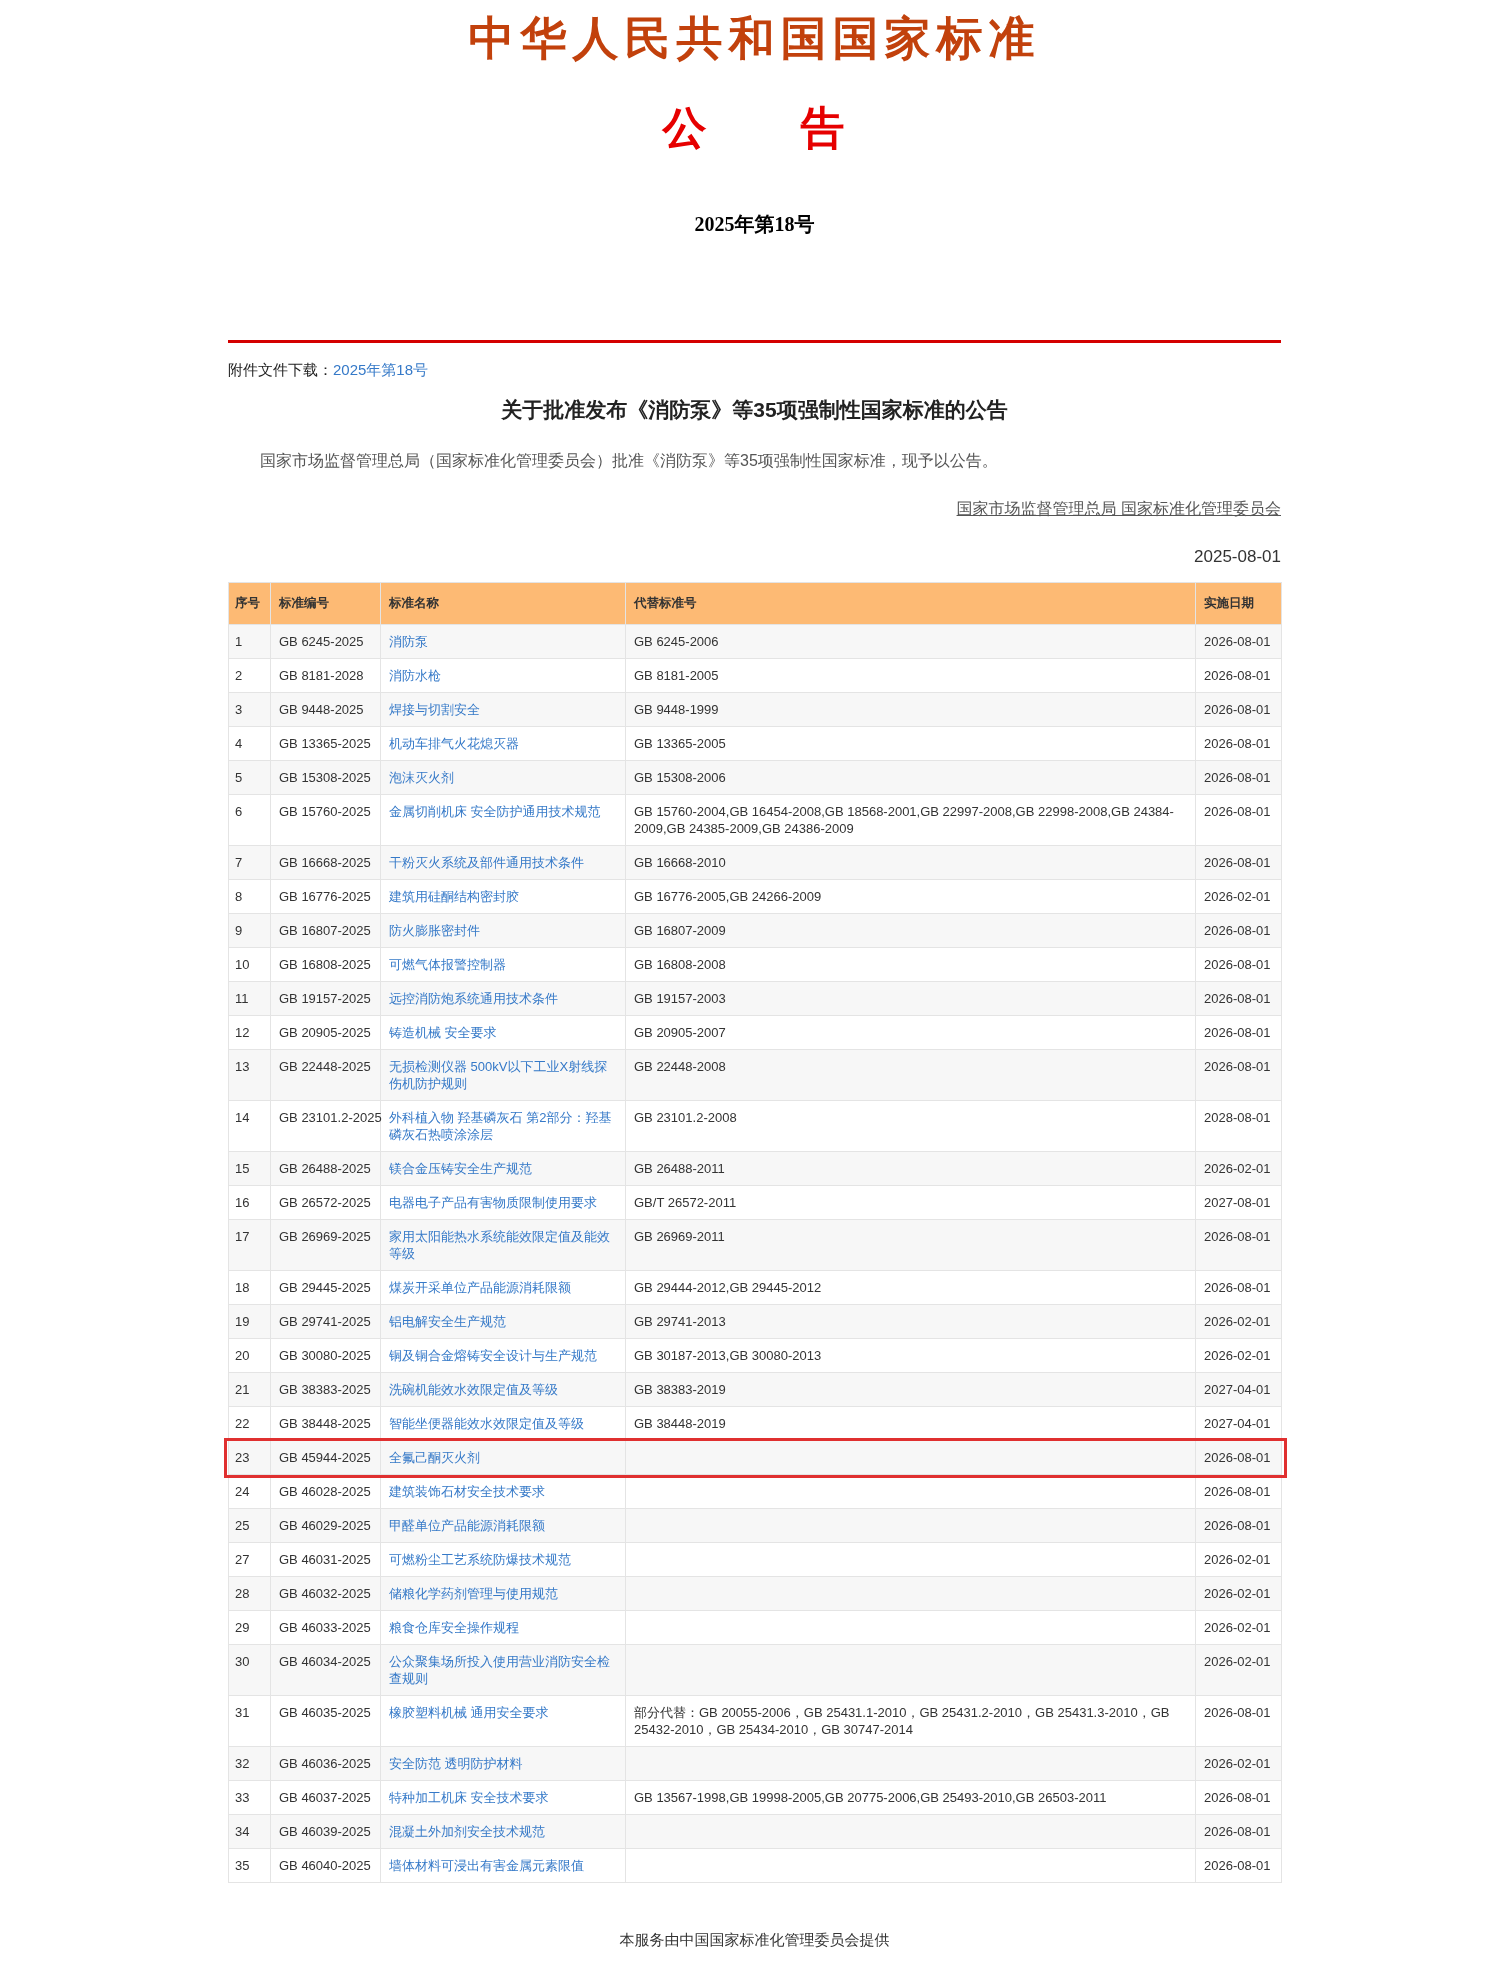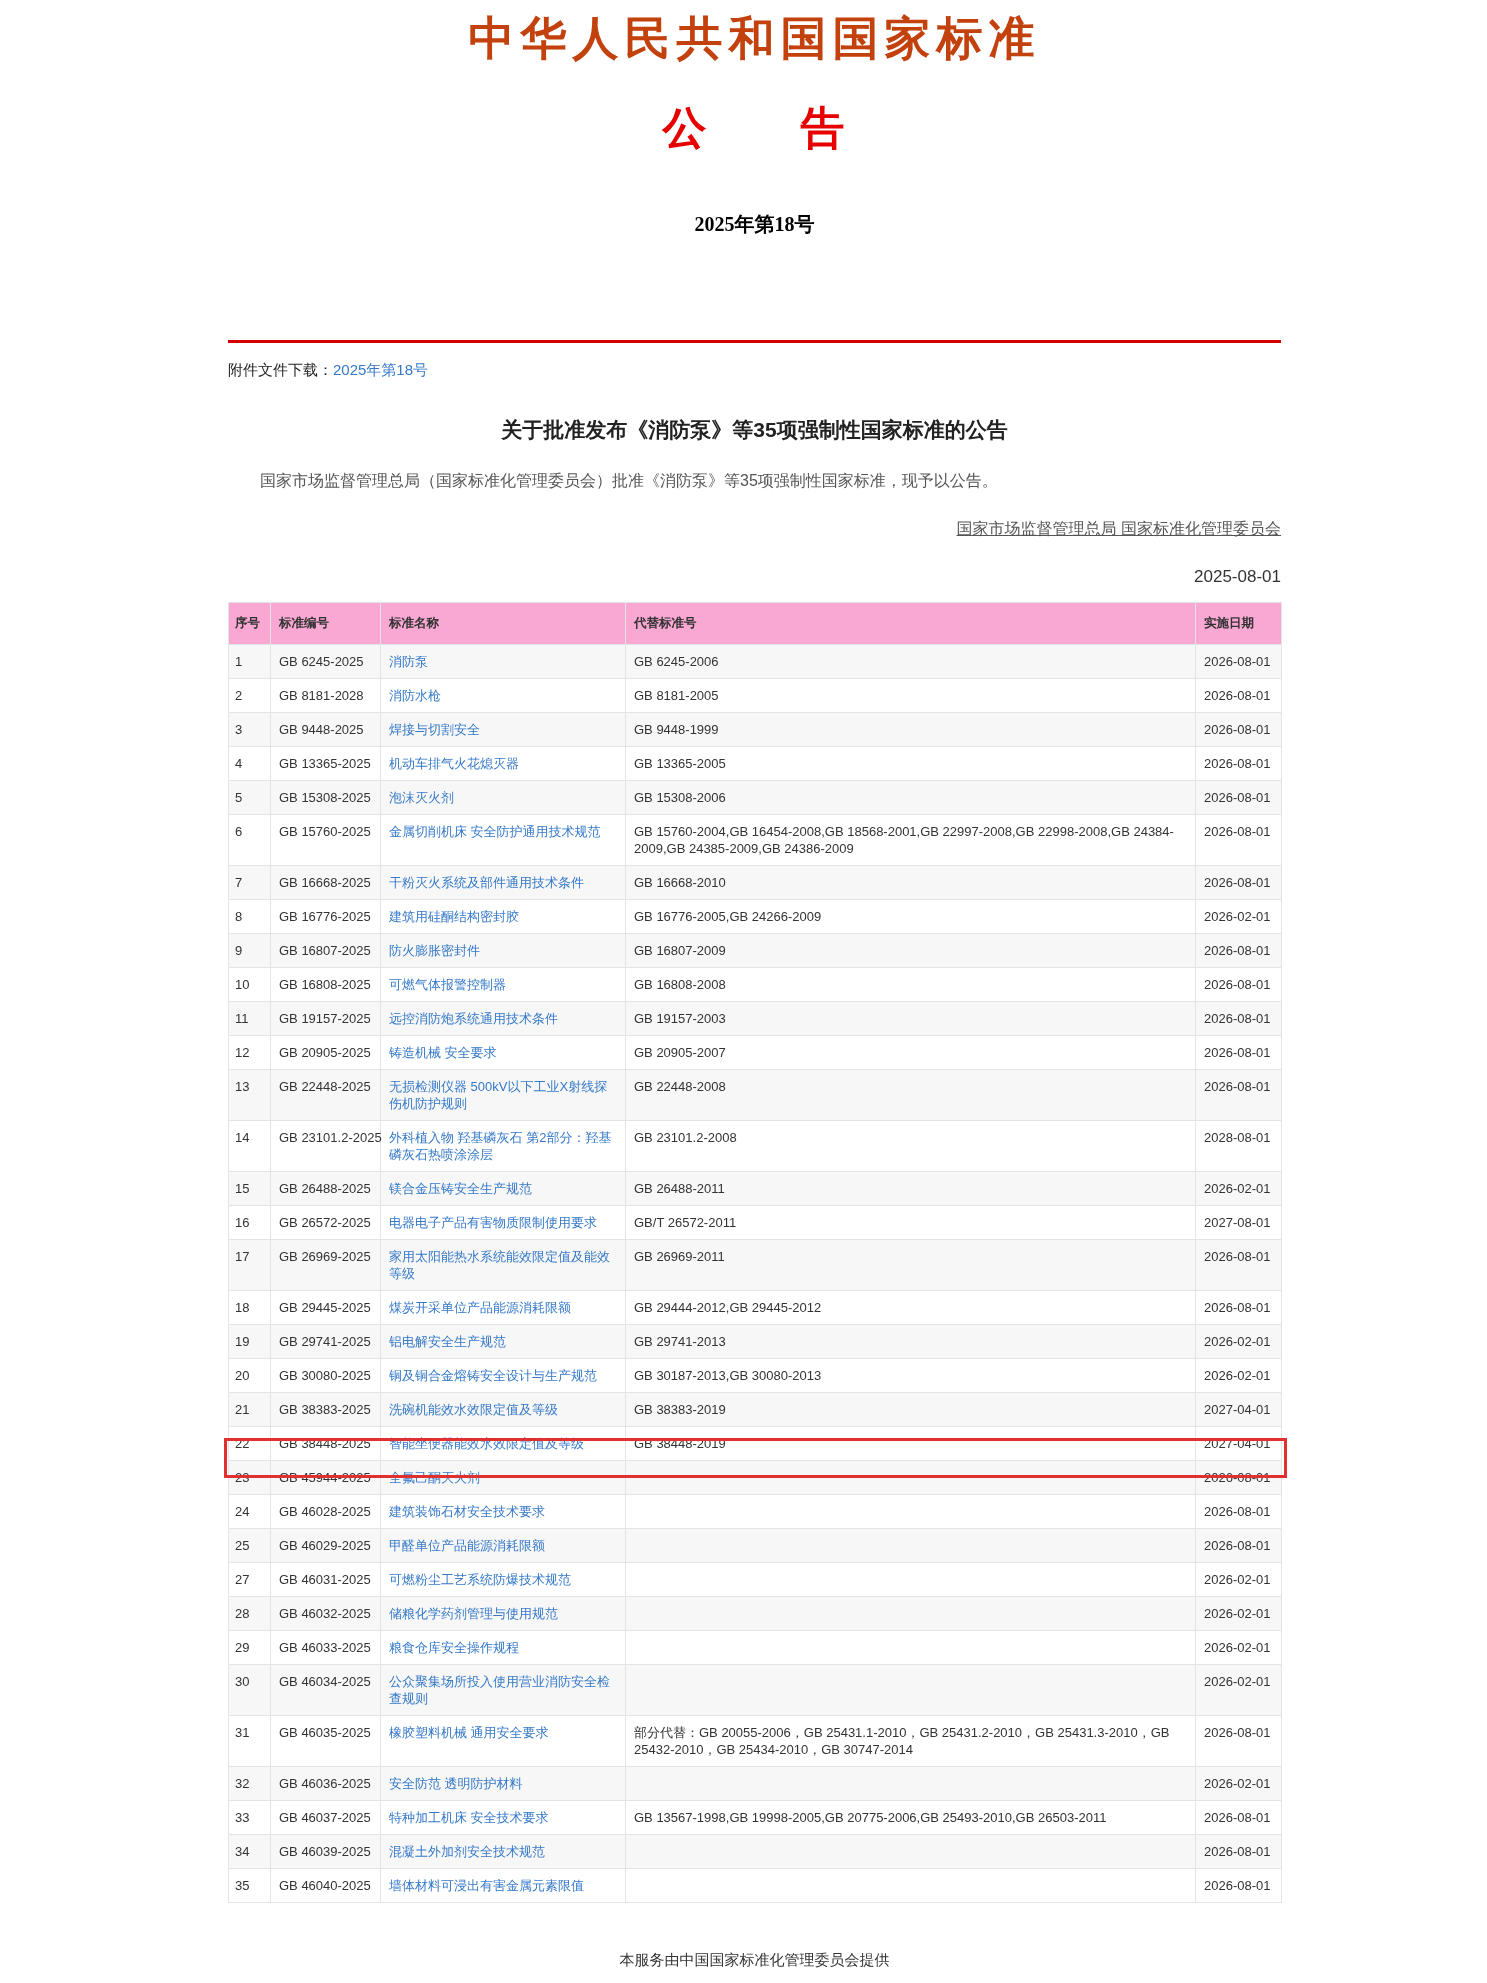--- a/index.html
+++ b/index.html
@@ -56,21 +56,21 @@
   .attachment-row a {
     color: #3579c8;
     text-decoration: none;
     cursor: pointer;
   }
   .notice-title {
     font-size: 21px;
     font-weight: bold;
     color: #222;
     text-align: center;
-    margin-top: 36px;
+    margin-top: 16px;
   }
   .notice-body {
     margin-top: 25px;
     font-size: 16px;
     color: #555;
     text-indent: 2em;
     line-height: 1.5;
   }
   .issuer-line {
     margin-top: 26px;
@@ -91,21 +91,21 @@
     border-collapse: collapse;
     table-layout: fixed;
   }
   table.standards th, table.standards td {
     border: 1px solid #e4e4e4;
     vertical-align: top;
     text-align: left;
     font-weight: normal;
   }
   table.standards th {
-    background: #f9a8d4;
+    background: #fdba74;
     font-size: 12.5px;
     font-weight: bold;
     color: #333;
     padding: 12px 8px;
   }
   table.standards td {
     font-size: 13px;
     color: #333;
     padding: 8px 8px;
     line-height: 17px;

